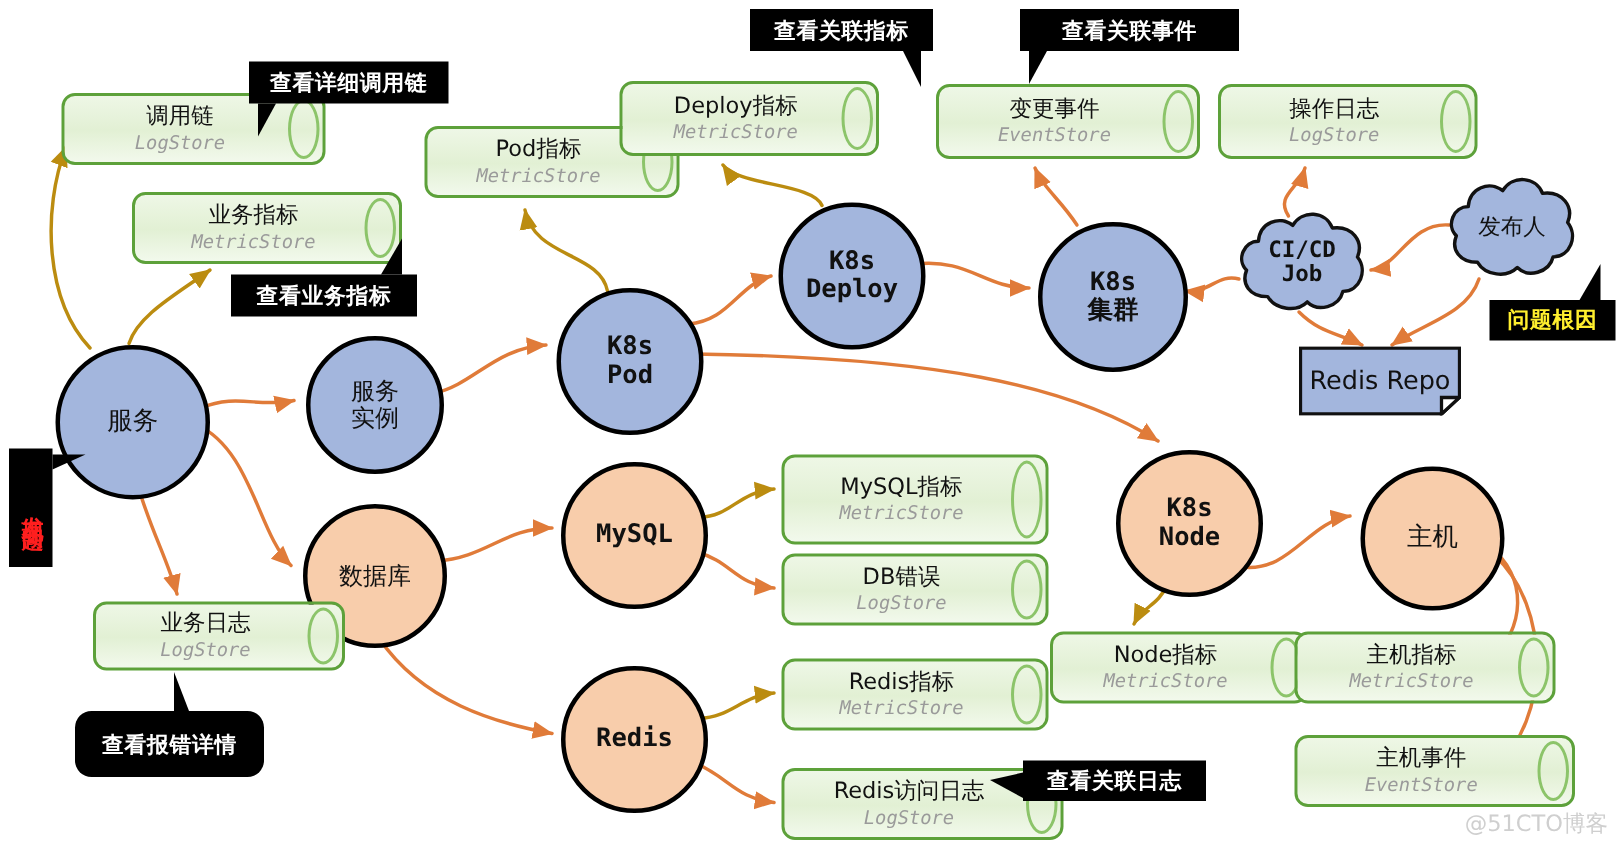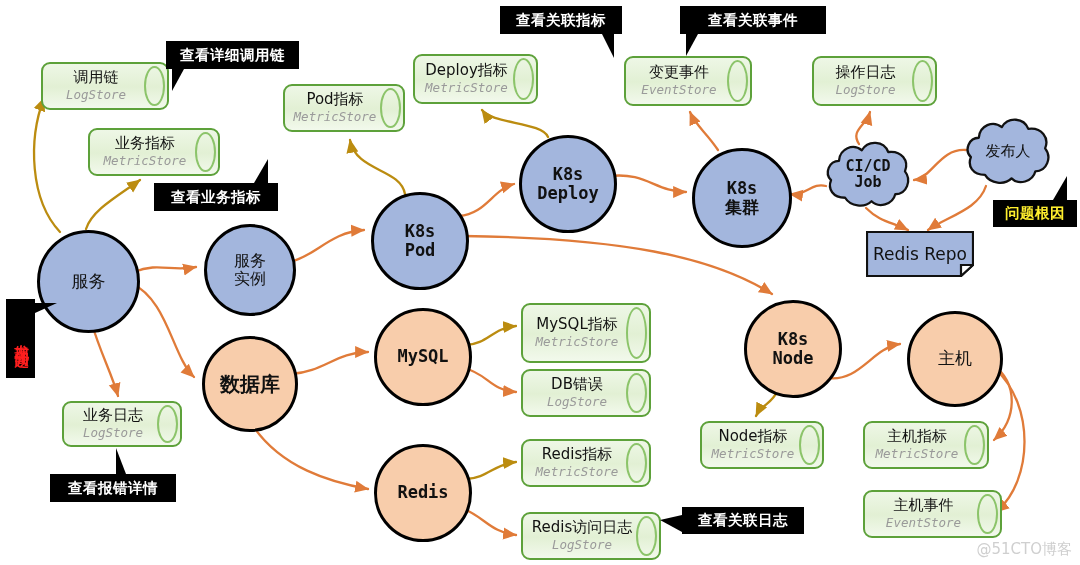--- a/index.html
+++ b/index.html
@@ -11,21 +11,21 @@
   .node{position:absolute;border-radius:50%;border:3px solid #000;
         display:flex;flex-direction:column;align-items:center;justify-content:center;
         text-align:center;line-height:1.12;color:#111;z-index:3;}
   .node.blue{background:#a3b6dd;}
   .node.peach{background:#f8cdab;}
   .node .ln{display:block;white-space:nowrap;}
   .node.cn{font-family:"DejaVu Sans","Liberation Sans",sans-serif;}
   .node.mono{font-family:"DejaVu Sans Mono","Liberation Mono",monospace;font-weight:600;}
 
   
-  .cyl{position:absolute;z-index:3;}
+  .cyl{position:absolute;z-index:3;padding-left:48px;}
   .cyl .body{position:absolute;inset:0;border:2px solid #5da13a;border-radius:9px;
        background:linear-gradient(180deg,#eef7e6 0%,#e2f0d4 52%,#f2f9ec 100%);}
   .cyl .cap{position:absolute;right:4px;top:4px;bottom:4px;width:17px;
        border:2px solid #8cc46a;border-radius:50%/50%;background:transparent;}
   .cyl .txt{position:absolute;inset:0;display:flex;flex-direction:column;
        align-items:center;justify-content:center;padding-right:18px;box-sizing:border-box;}
   .cyl .t1{font-family:"DejaVu Sans","Liberation Sans",sans-serif;font-size:15px;color:#111;
        white-space:nowrap;line-height:1.05;}
   .cyl .t2{font-family:"DejaVu Sans Mono","Liberation Mono",monospace;font-size:12.5px;
        font-style:italic;color:#9a9a9a;white-space:nowrap;line-height:1.2;margin-top:1px;}
@@ -38,21 +38,21 @@
        font-weight:600;color:#111;pointer-events:none;}
   .cloud .lbl.cn{font-family:"DejaVu Sans","Liberation Sans",sans-serif;font-weight:400;font-size:15px;}
 
   
   .note{position:absolute;z-index:3;}
   .note .lbl{position:absolute;inset:0;display:flex;align-items:center;justify-content:center;
        font-family:"DejaVu Sans","Liberation Sans",sans-serif;font-size:17px;color:#111;}
 
   
   .callout{position:absolute;background:#000;color:#fff;z-index:6;
-       font-family:Liberation Mono, monospace;font-weight:bold;
+       font-family:Liberation Serif, serif;font-weight:bold;
        font-size:14.5px;letter-spacing:.5px;
        display:flex;align-items:center;justify-content:center;padding:4px 9px;box-sizing:border-box;}
   .callout .tail{position:absolute;width:0;height:0;}
   .callout.red{color:#ff1f1f;}
   .callout.yellow{color:#ffef2e;}
   .callout.vert{writing-mode:vertical-rl;text-orientation:upright;letter-spacing:3px;line-height:1.15;}
 
   .wm{position:absolute;right:8px;bottom:6px;color:#cfcfcf;font-size:15px;z-index:7;
       font-family:"DejaVu Sans","Liberation Sans",sans-serif;}
 </style>
@@ -141,21 +141,21 @@
         <span class="ln">Pod</span>
       </div>
       <div class="node blue mono" style="left: 519px; top: 135px; width: 92px; height: 92px; font-size: 17px;">
         <span class="ln">K8s</span>
         <span class="ln">Deploy</span>
       </div>
       <div class="node blue mono" style="left: 692px; top: 148px; width: 94px; height: 94px; font-size: 17px;">
         <span class="ln">K8s</span>
         <span class="ln">集群</span>
       </div>
-      <div class="node peach cn" style="left: 202px; top: 336px; width: 90px; height: 90px; font-size: 20px; font-weight: bold;">
+      <div class="node peach cn" style="left: 202px; top: 336px; width: 90px; height: 90px; font-size: 16px;">
         <span class="ln">数据库</span>
       </div>
       <div class="node peach mono" style="left: 374px; top: 308px; width: 92px; height: 92px; font-size: 17px;">
         <span class="ln">MySQL</span>
       </div>
       <div class="node peach mono" style="left: 374px; top: 444px; width: 92px; height: 92px; font-size: 17px;">
         <span class="ln">Redis</span>
       </div>
       <div class="node peach mono" style="left: 744px; top: 300px; width: 92px; height: 92px; font-size: 17px;">
         <span class="ln">K8s</span>
@@ -329,21 +329,21 @@
         <span class="tail" style="left: 6px; top: 100%; border-left: 12px solid rgb(0, 0, 0); border-right: 14px solid transparent; border-bottom: 22px solid transparent;"></span>
       </div>
       <div class="callout yellow" style="left: 993px; top: 200px; width: 84px; height: 27px;">
         <span>问题根因</span>
         <span class="tail" style="right: 10px; bottom: 100%; border-right: 14px solid rgb(0, 0, 0); border-left: 16px solid transparent; border-top: 24px solid transparent;"></span>
       </div>
       <div class="callout red vert" style="left: 6px; top: 299px; width: 29px; height: 79px;">
         <span>发现问题</span>
         <span class="tail" style="left: 100%; top: 4px; border-top: 10px solid rgb(0, 0, 0); border-bottom: 22px solid transparent; border-right: 22px solid transparent;"></span>
       </div>
-      <div class="callout" style="left: 50px; top: 474px; width: 126px; height: 28px;">
+      <div class="callout" style="left: 50px; top: 474px; width: 126px; height: 44px; border-radius: 11px;">
         <span>查看报错详情</span>
         <span class="tail" style="left: 52%; bottom: 100%; border-left: 10px solid rgb(0, 0, 0); border-right: 12px solid transparent; border-top: 26px solid transparent;"></span>
       </div>
       <div class="callout" style="left: 682px; top: 507px; width: 122px; height: 27px;">
         <span>查看关联日志</span>
         <span class="tail" style="right: 100%; top: 30%; border-top: 5px solid transparent; border-bottom: 12px solid transparent; border-right: 22px solid rgb(0, 0, 0);"></span>
       </div>
     </div>
 
   <div class="wm">@51CTO博客</div>

